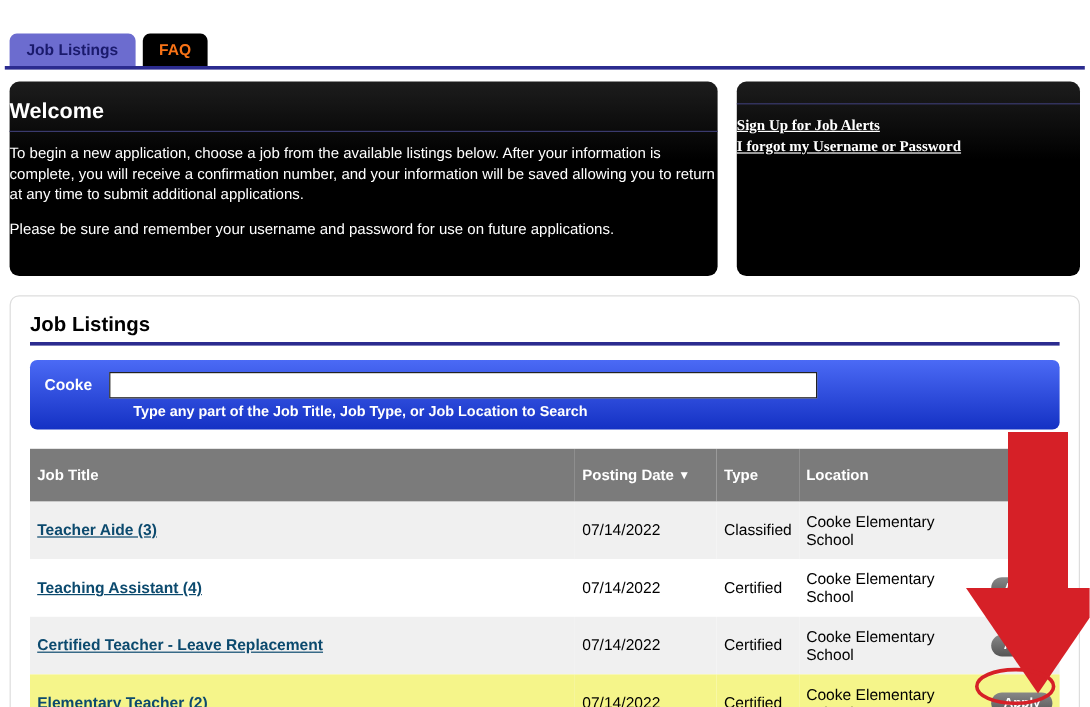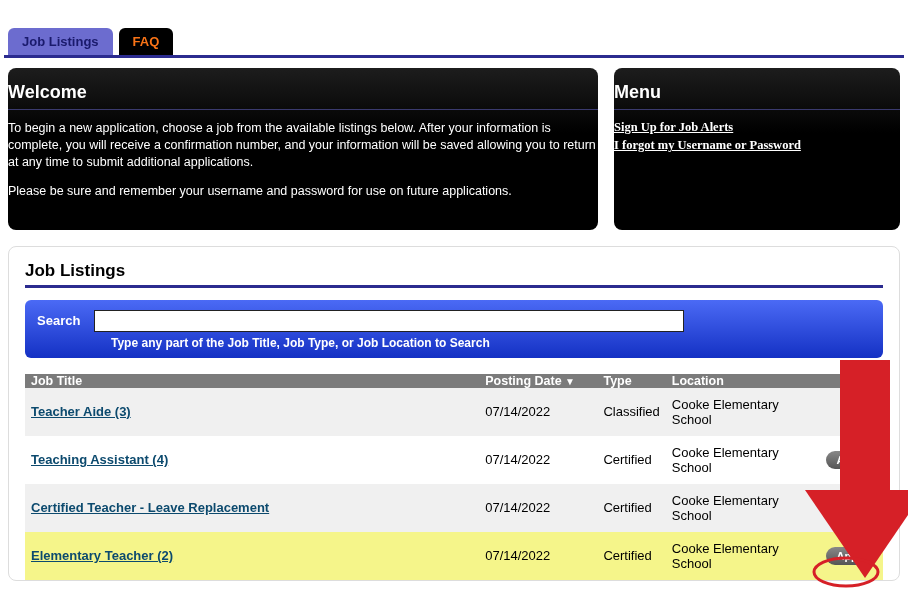--- a/index.html
+++ b/index.html
@@ -101,21 +101,21 @@
   }
   .search-hint { margin: 4px 0 0 74px; font-size: 12px; font-weight: bold; }
   table.listings {
     width: 100%;
     border-collapse: collapse;
     font-size: 13px;
   }
   table.listings thead tr { background: #7b7b7b; color: #fff; }
   table.listings th {
     text-align: left;
-    padding: 0 6px;
+    padding: 15px 6px;
     font-weight: bold;
     font-size: 12.5px;
   }
   .col-title { width: 470px; }
   .col-date { width: 120px; }
   .col-type { width: 64px; }
   .col-loc { width: 158px; }
   .col-apply { width: 60px; text-align: right; }
   .sort-icon { font-size: 10px; vertical-align: middle; }
   table.listings tbody tr { height: 36px; }
@@ -163,34 +163,33 @@
   </div>
 
   <div class="boxes-row">
     <div class="panel panel-welcome">
       <h2>Welcome</h2>
       <hr>
       <p>To begin a new application, choose a job from the available listings below. After your information is complete, you will receive a confirmation number, and your information will be saved allowing you to return at any time to submit additional applications.</p>
       <p>Please be sure and remember your username and password for use on future applications.</p>
     </div>
     <div class="panel panel-menu">
-      <h2>Menu</h2>
       <hr>
       <a class="menu-link">Sign Up for Job Alerts</a>
       <a class="menu-link">I forgot my Username or Password</a>
     </div>
   </div>
 
   <div class="listings-card">
     <div class="listings-title">Job Listings</div>
     <hr class="listings-rule">
 
     <div class="search-bar">
       <div class="search-row">
-        <span class="search-label">Search</span>
+        <span class="search-label">Cooke</span>
         <input type="text" class="search-input" style="">
       </div>
       <div class="search-hint">Type any part of the Job Title, Job Type, or Job Location to Search</div>
     </div>
 
     <div style="position:relative;">
       <svg class="ann-arrow" width="140" height="240">
         <g fill="#d62027">
           <rect x="45" y="0" width="50" height="140"></rect>
           <polygon points="10,130 130,130 70,218"></polygon>

